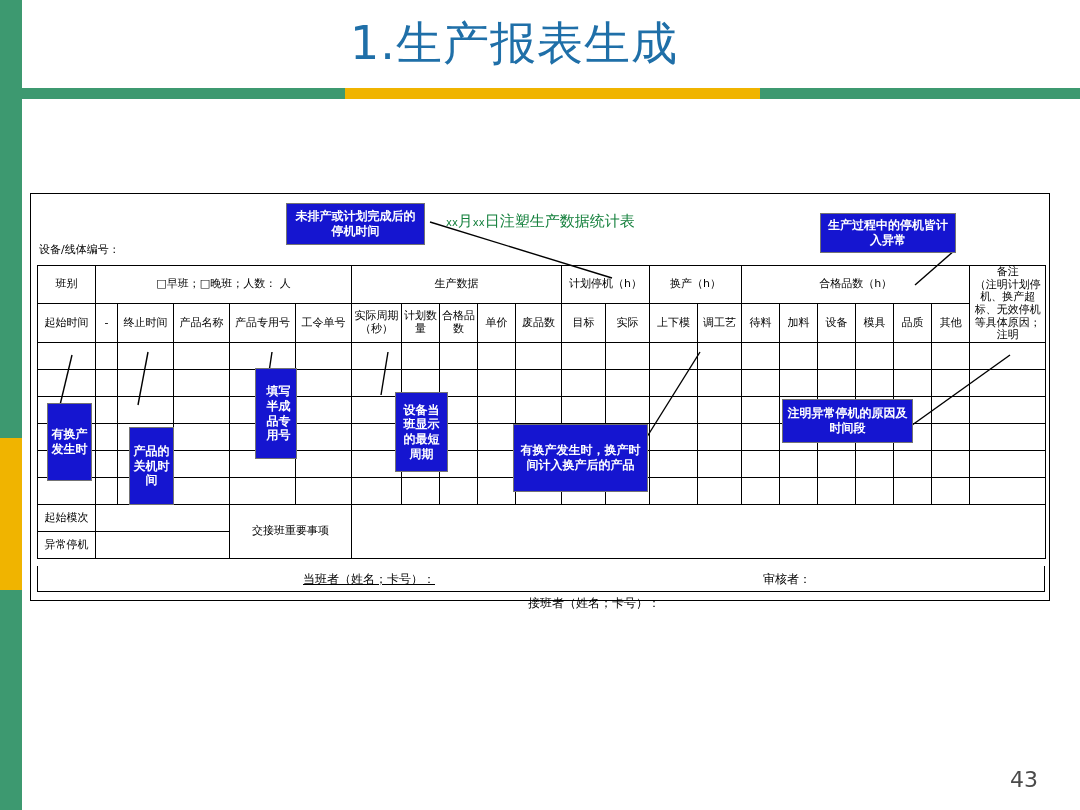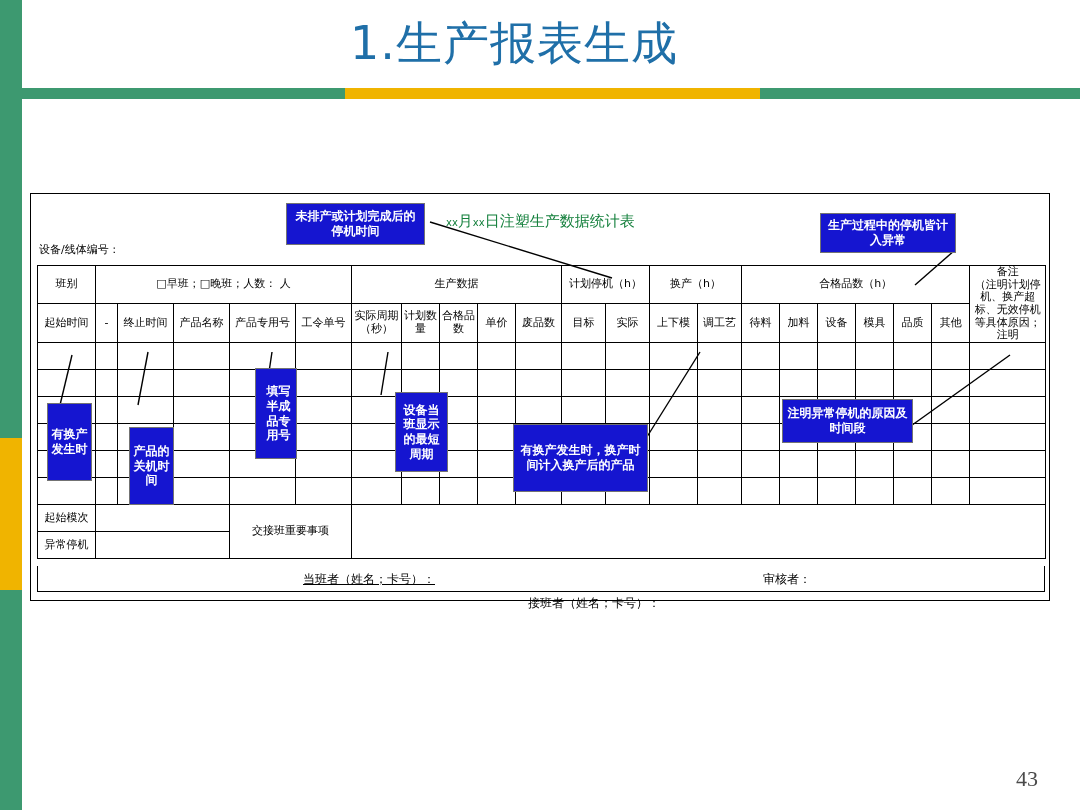--- a/index.html
+++ b/index.html
@@ -17,21 +17,21 @@
 
   
   #slide-title{
     position:absolute;left:350px;top:14px;
     font-size:46px;line-height:58px;color:#1f6fa8;
     font-family:"DejaVu Sans","Liberation Sans",sans-serif;
     white-space:nowrap;letter-spacing:1px;
   }
 
   
-  #page-number{position:absolute;right:42px;bottom:18px;font-size:22px;color:#4a4a4a;font-family:Liberation Serif, serif;}
+  #page-number{position:absolute;right:42px;bottom:18px;font-size:22px;color:#4a4a4a;}
 
   
   #sheet{
     position:absolute;left:30px;top:193px;width:1020px;height:408px;
     border:1px solid #000;background:#fff;box-sizing:border-box;
   }
   #sheet-title{
     position:absolute;left:415px;top:18px;font-size:15px;color:#15803d;white-space:nowrap;
   }
   #sheet-title .sm{font-size:10px;}

